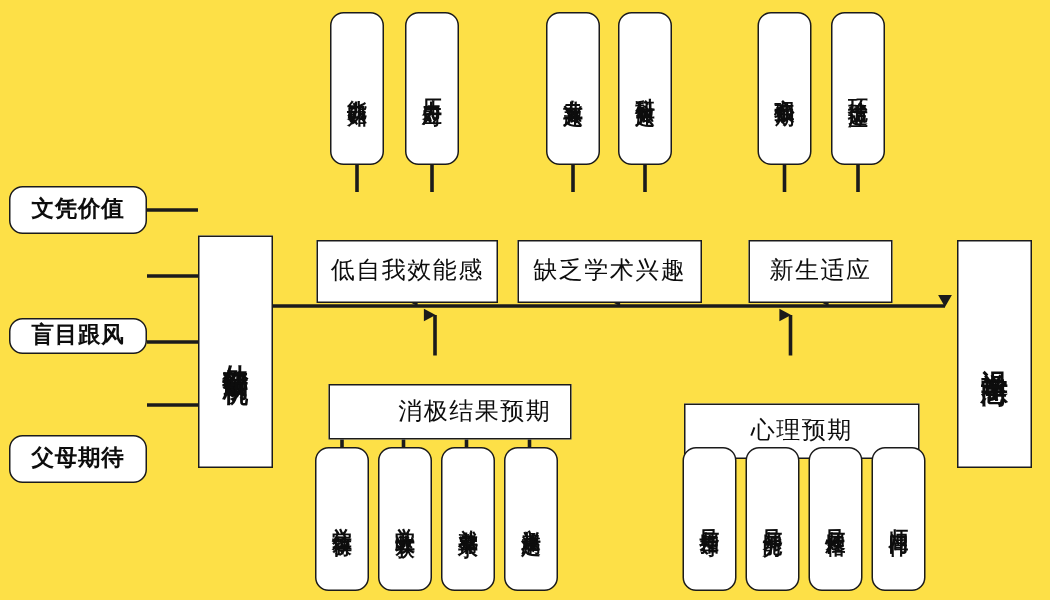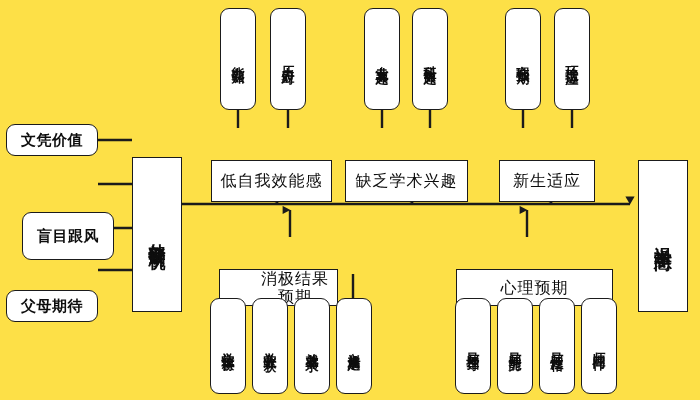--- a/index.html
+++ b/index.html
@@ -114,21 +114,21 @@
       <line x1="557" y1="274" x2="557" y2="298"></line>
       <line x1="599" y1="274" x2="599" y2="298"></line>
 
       <line x1="182" y1="204" x2="630" y2="204" marker-end="url(#arrowRight)"></line>
     </g>
   </svg>
 
   <div class="node rounded h-text fs-left" style="left:6px; top:124px; width:92px; height:32px;">
     <span>文凭价值</span>
   </div>
-  <div class="node rounded h-text fs-left" style="left:22px; top:212px; width:92px; height:48px;">
+  <div class="node rounded h-text fs-left" style="left:6px; top:212px; width:92px; height:24px;">
     <span>盲目跟风</span>
   </div>
   <div class="node rounded h-text fs-left" style="left:6px; top:254px; width:92px; height:32px;margin-top:36px;">
     <span>父母期待</span>
   </div>
 
   <div class="node rect v-text fs-motive" style="left:132px; top:125px; width:50px; height:155px;">
     <span>外部读研动机</span>
   </div>
 
@@ -160,21 +160,21 @@
     <span>缺乏学术兴趣</span>
   </div>
   <div class="node rect sans fs-mid" style="left:499px; top:128px; width:96px; height:42px;text-align:center;">
     <span>新生适应</span>
   </div>
 
   <div class="node rect v-text fs-out" style="left:638px; top:128px; width:50px; height:152px;">
     <span>退学意向</span>
   </div>
 
-  <div class="node rect sans fs-mid" style="left:219px; top:237px; width:119px; height:37px;padding-left:33px;">
+  <div class="node rect sans fs-mid" style="left:219px; top:224px; width:162px; height:37px;padding-left:33px;">
     <span>消极结果预期</span>
   </div>
   <div class="node rect sans fs-mid" style="left:456px; top:237px; width:157px; height:37px;">
     <span>心理预期</span>
   </div>
 
   <div class="node rounded v-text fs-small" style="left:210px; top:298px; width:36px; height:96px;">
     <span>学位获得</span>
   </div>
   <div class="node rounded v-text fs-small" style="left:252px; top:298px; width:36px; height:96px;">

